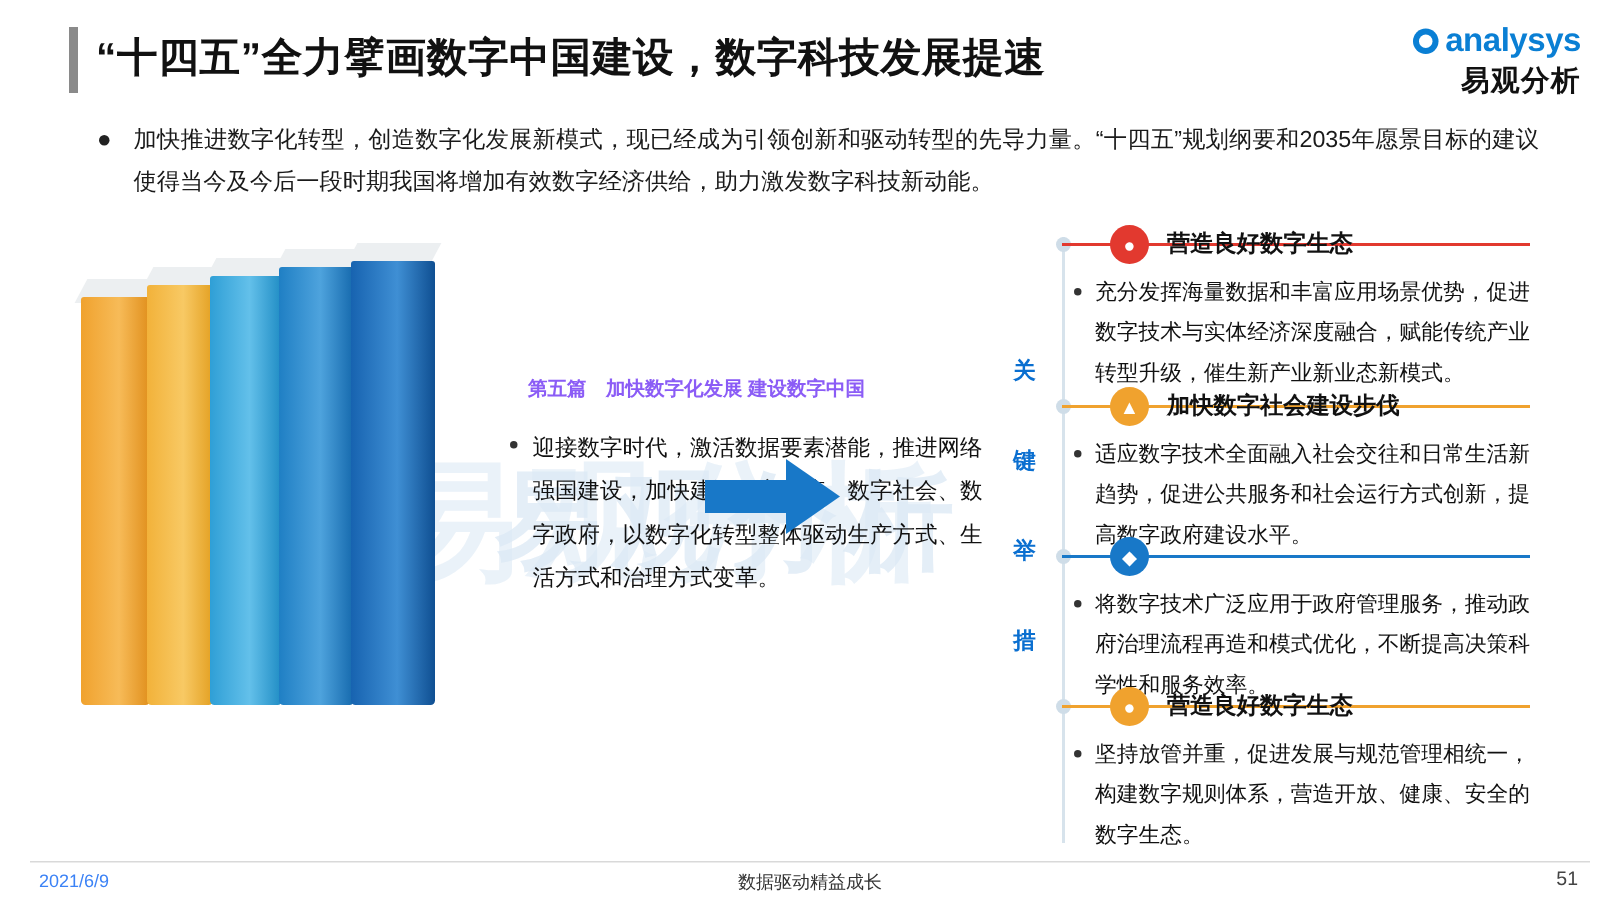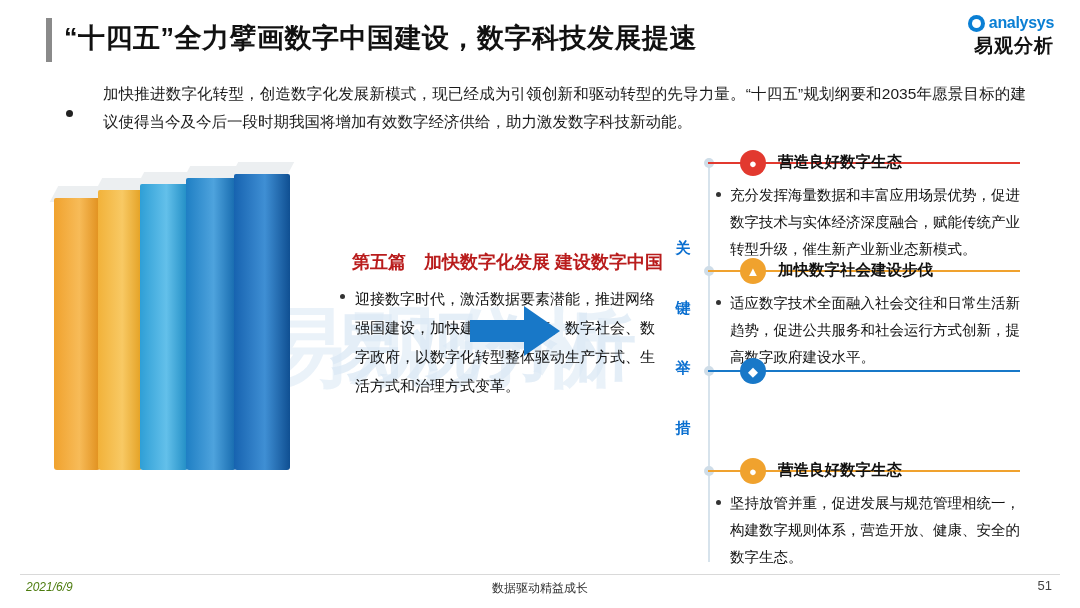--- a/index.html
+++ b/index.html
@@ -86,42 +86,41 @@
     content: "";
     position: absolute;
     left: 4px;
     top: 4px;
     width: 9px;
     height: 9px;
     border-radius: 50%;
     background: #fff;
   }
   .logo-word {
-    font-size: 16px;
+    font-size: 22px;
     color: #0a7fd4;
     font-weight: bold;
     letter-spacing: -.3px;
   }
   .logo-cn {
     font-size: 19px;
     font-weight: bold;
     color: #111;
     letter-spacing: 1px;
     margin-top: 1px;
   }
 
   
   .intro {
     position: absolute;
     left: 66px;
     top: 80px;
     width: 960px;
     display: flex;
-    align-items: center;
-    gap: 14px;
+    align-items: flex-start;
   }
   .intro-dot {
     width: 7px;
     height: 7px;
     border-radius: 50%;
     background: #222;
     margin: 10px 16px 0 0;
     flex: none;
   }
   .intro-text {
@@ -162,23 +161,23 @@
     font-weight: bold;
     line-height: 29px;
     color: #111;
   }
 
   
   .mid-title {
     position: absolute;
     left: 352px;
     top: 250px;
-    font-size: 18px;
-    font-weight: bold;
-    color: #b91c1c;
+    font-size: 13px;
+    font-weight: bold;
+    color: #8b5cf6;
     white-space: nowrap;
   }
   .mid-body {
     position: absolute;
     left: 340px;
     top: 284px;
     width: 316px;
     display: flex;
     align-items: flex-start;
   }
@@ -328,22 +327,21 @@
     right: 20px;
     top: 574px;
     height: 1px;
     background: #d9d9d9;
   }
   .footer-date {
     position: absolute;
     left: 26px;
     top: 580px;
     font-size: 12px;
-    color: #4d7c0f;
-    font-style: italic;
+    color: #3b82f6;
   }
   .footer-center {
     position: absolute;
     left: 0;
     right: 0;
     top: 580px;
     text-align: center;
     font-size: 12px;
     color: #333;
   }
@@ -454,20 +452,24 @@
         <div class="tl-text">适应数字技术全面融入社会交往和日常生活新趋势，促进公共服务和社会运行方式创新，提高数字政府建设水平。</div>
       </div>
     </div>
 
     <div class="tl-item" style="top:208px;">
       <div class="node" style="top:8px;"></div>
       <div class="tl-head">
         <div class="tl-line" style="background:#1878c8;"></div>
         <div class="tl-badge" style="background:#1878c8;">◆</div>
       </div>
+      <div class="tl-body">
+        <span class="tl-dot"></span>
+        <div class="tl-text">将数字技术广泛应用于政府管理服务，推动政府治理流程再造和模式优化，不断提高决策科学性和服务效率。</div>
+      </div>
     </div>
 
     <div class="tl-item" style="top:308px;">
       <div class="node" style="top:8px;"></div>
       <div class="tl-head">
         <div class="tl-line" style="background:#f0a22e;"></div>
         <div class="tl-badge" style="background:#f0a22e;">●</div>
         <div class="tl-title">营造良好数字生态</div>
       </div>
       <div class="tl-body">

